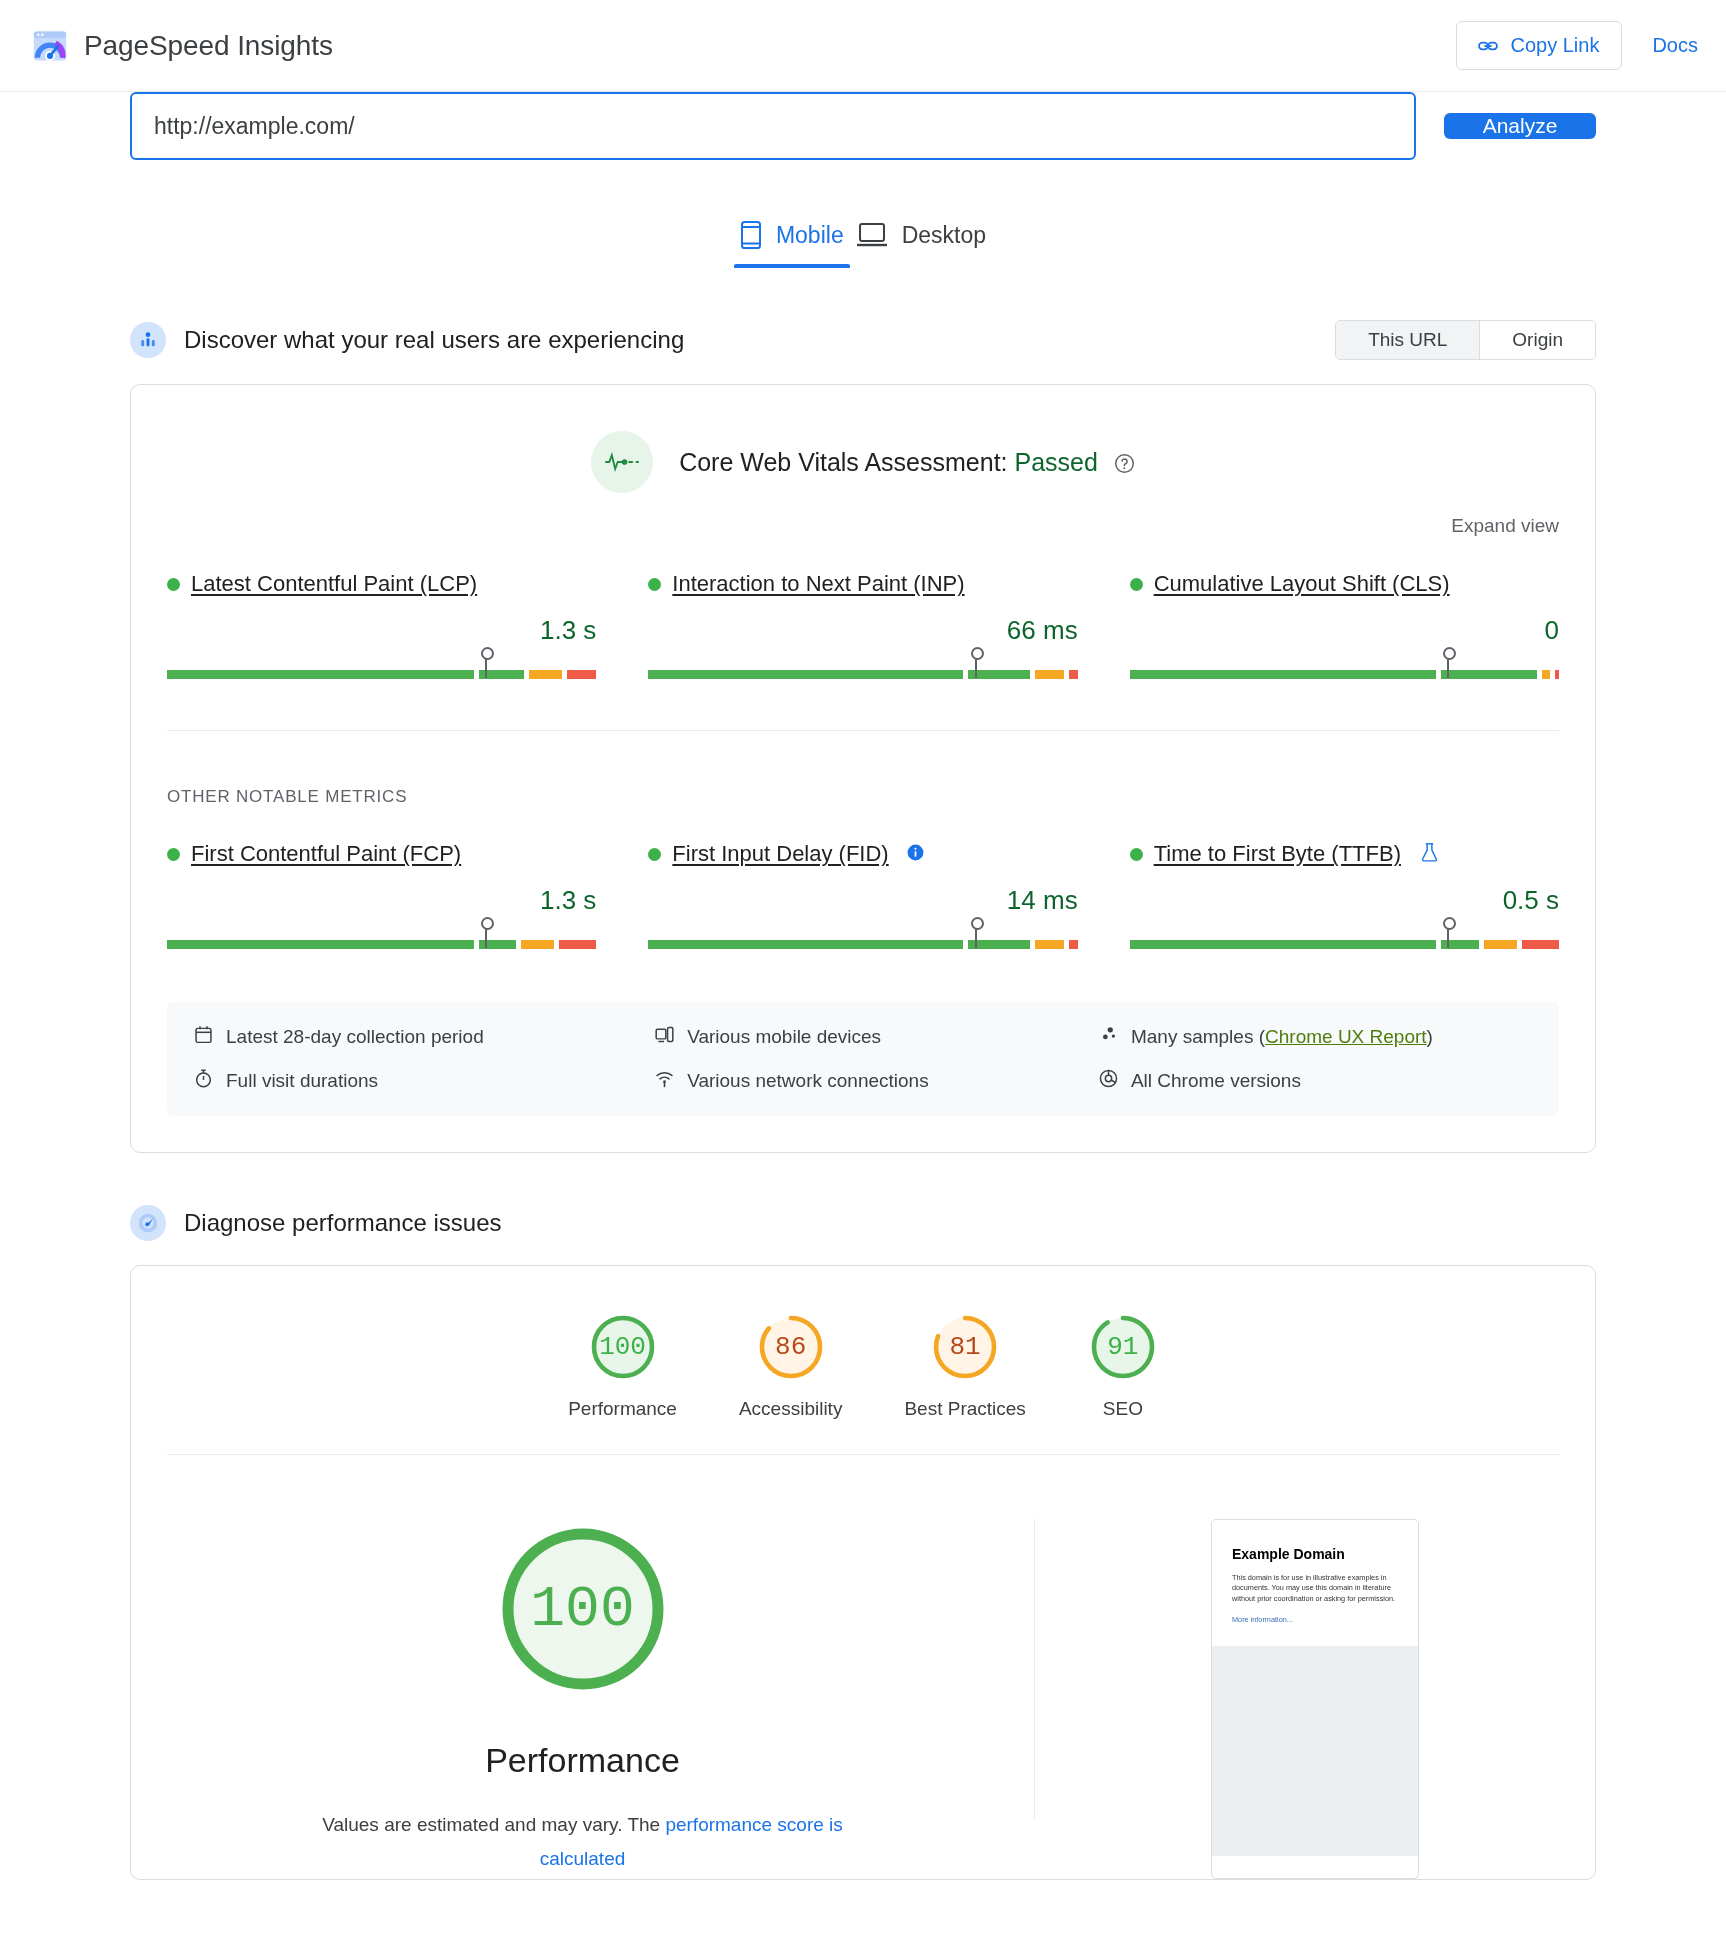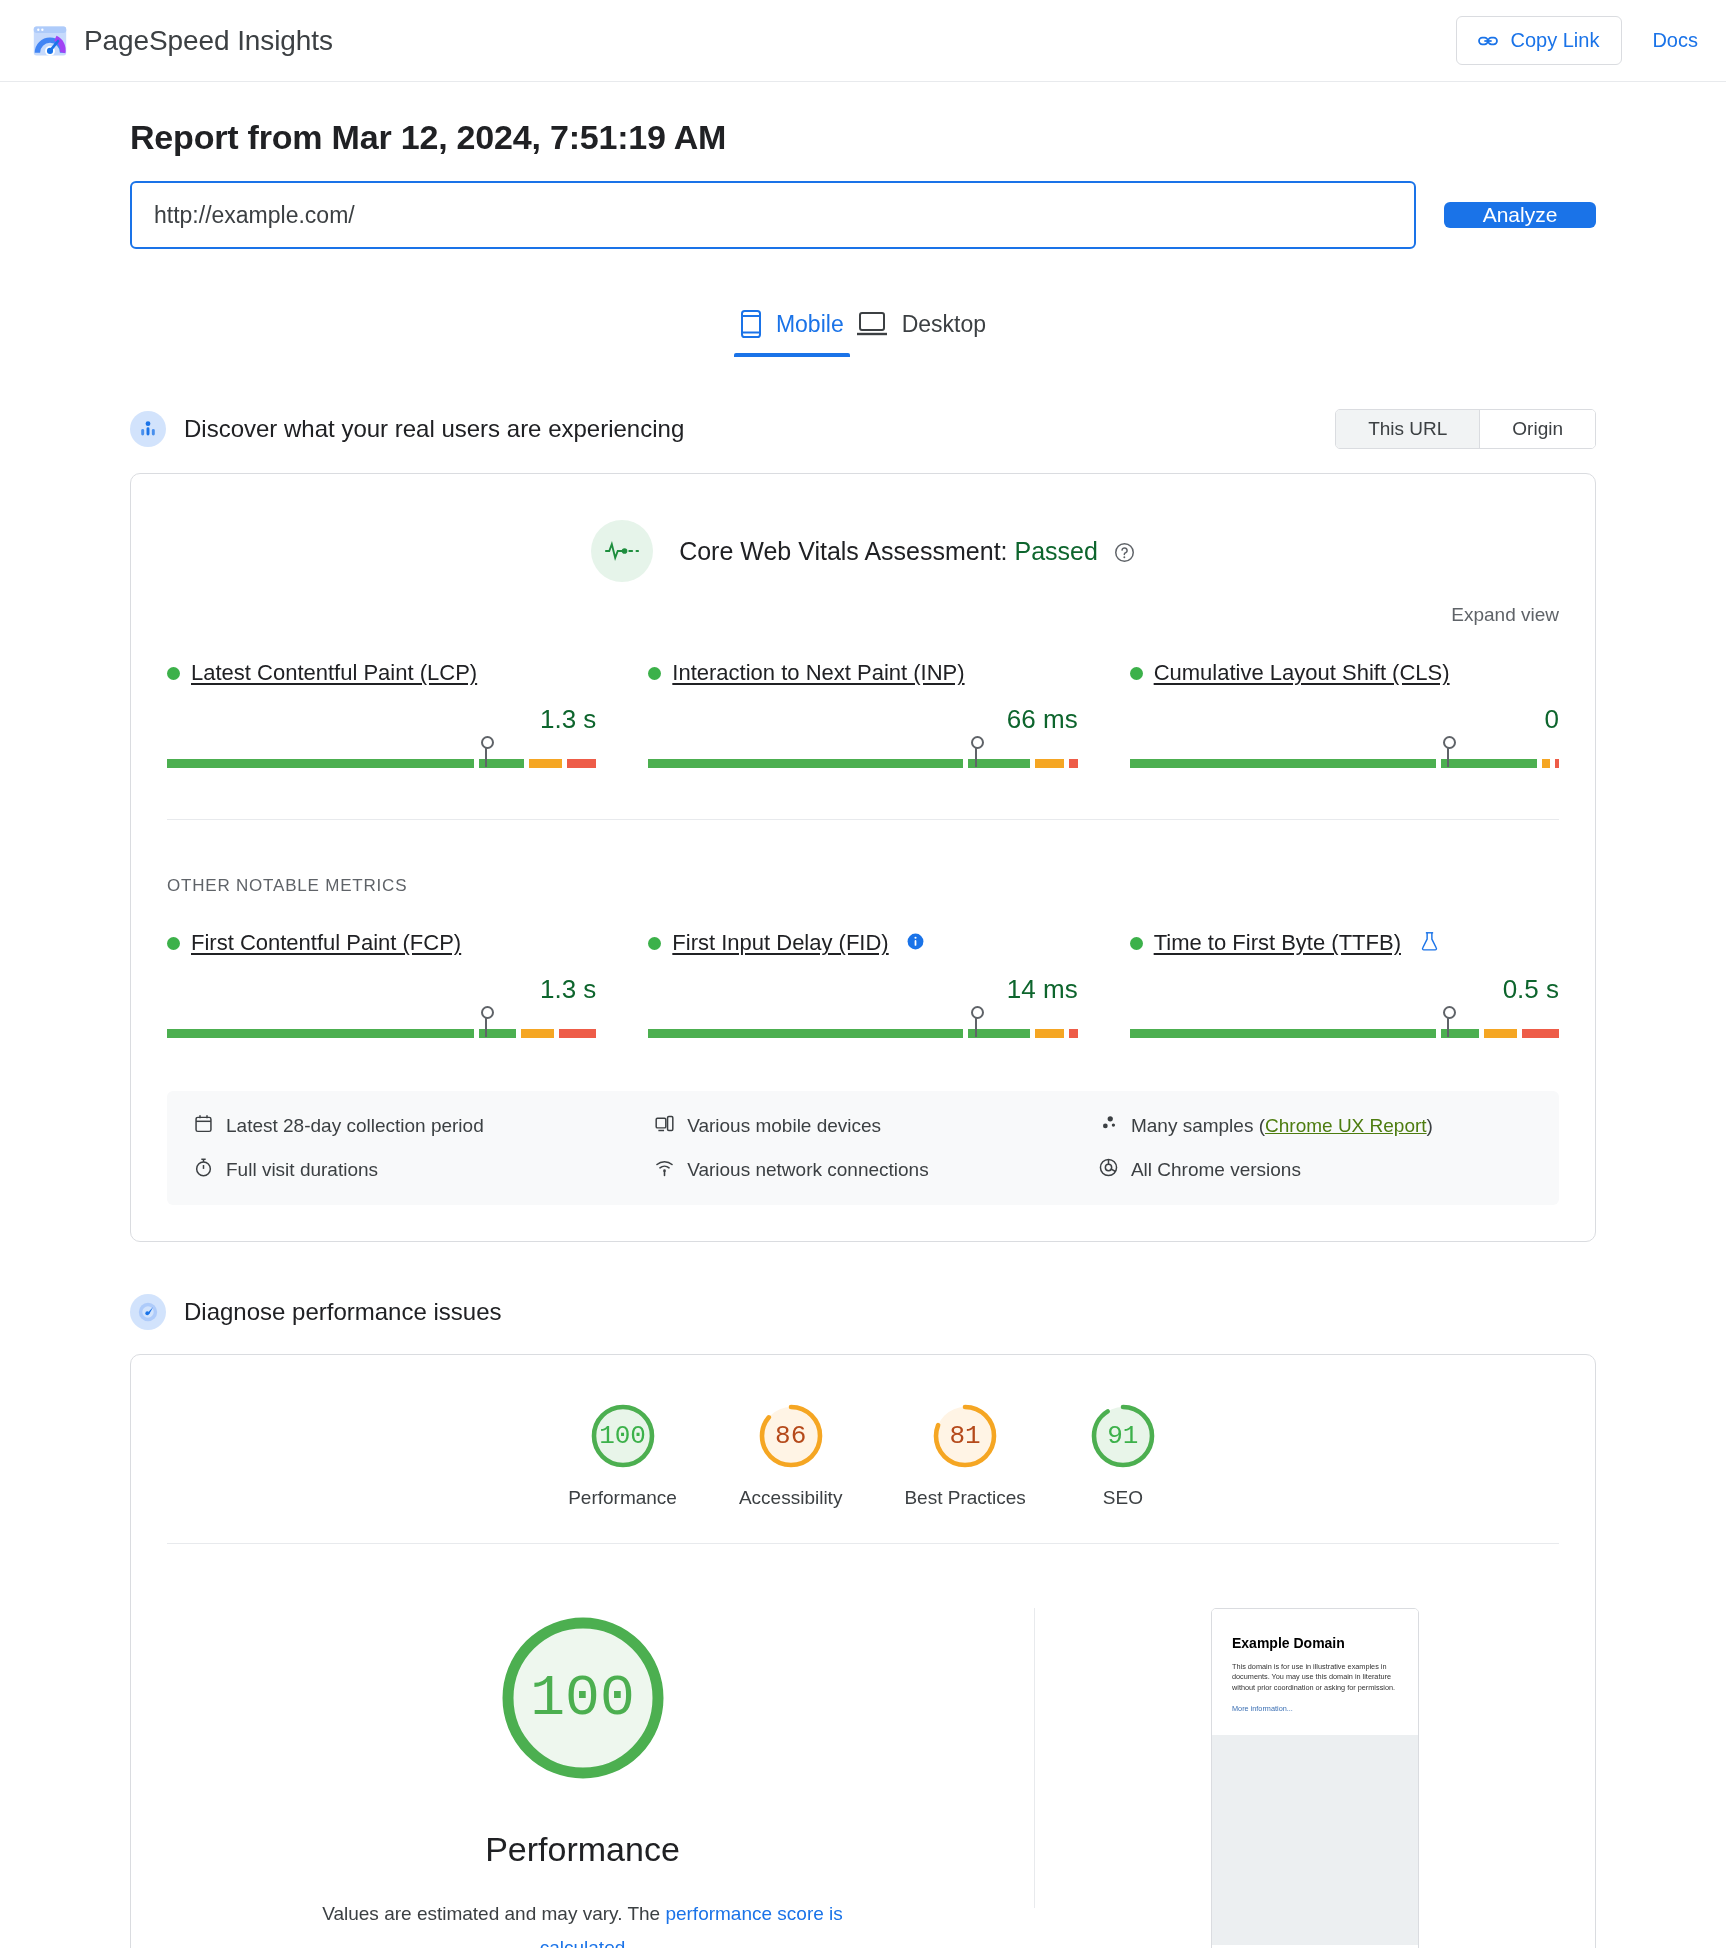--- a/index.html
+++ b/index.html
@@ -6,21 +6,21 @@
   html, body {
     margin: 0; padding: 0;
     background: #ffffff;
     font-family: "Liberation Sans", sans-serif;
     color: #202124;
   }
   body { width: 1726px; min-height: 1948px; position: relative; overflow: hidden; }
 
   
   .topbar {
-    height: 82px;
+    height: 92px;
     border-bottom: 1px solid #e8eaed;
     display: flex;
     align-items: center;
     padding: 0 28px 0 32px;
   }
   .brand { display: flex; align-items: center; gap: 16px; }
   .brand-logo { width: 36px; height: 36px; display: block; }
   .brand-title {
     font-size: 28px;
     color: #3c4043;
@@ -367,21 +367,20 @@
         <line x1="8" y1="12" x2="16" y2="12"></line>
       </svg>
     </span>
     <span>Copy Link</span>
   </button>
   <a class="docs-link">Docs</a>
 </div>
 
 <div class="page">
 
-  <h1 class="report-title">Report from Mar 12, 2024, 7:51:19 AM</h1>
 
   <div class="url-row">
     <input class="url-input" type="text" value="http://example.com/" style="">
     <button class="analyze-btn">Analyze</button>
   </div>
 
   <div class="tabs">
     <div class="tab active">
       <span>
         <svg width="22" height="30" viewBox="0 0 22 30" fill="none" stroke="#1a73e8" stroke-width="2">

